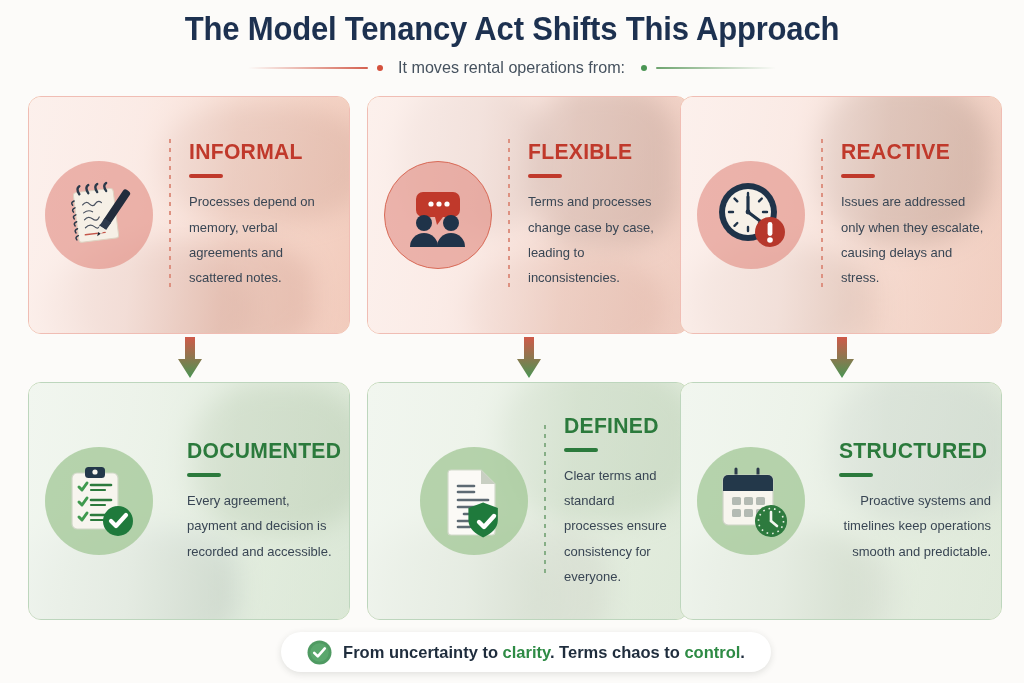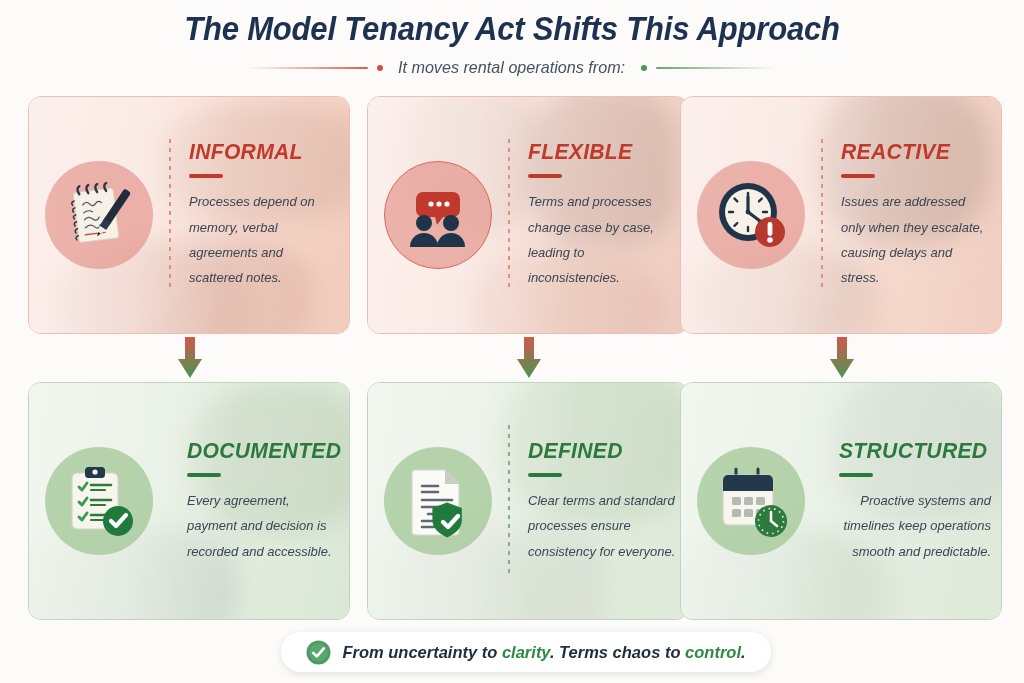--- a/index.html
+++ b/index.html
@@ -6,21 +6,20 @@
   html, body {
     width: 1024px; height: 683px;
     background: #fbfaf8;
     font-family: "Liberation Sans", sans-serif;
     overflow: hidden;
   }
   #stage {
     position: relative;
     width: 1024px; height: 683px;
     background: #fcfbf9;
-    font-style: italic;
   }
 
   
   #header { position: absolute; left: 0; top: 0; width: 1024px; height: 92px; }
   #title {
     position: absolute; left: 0; top: 10px; width: 1024px;
     text-align: center;
     font-family: "Liberation Sans Narrow", "Liberation Sans", sans-serif;
     font-size: 33px; font-weight: bold; letter-spacing: -0.2px;
     color: #1d3150;
@@ -323,21 +322,21 @@
       </div>
     </div>
     <div class="divider"></div>
     <div class="text-col">
       <div class="card-title">DOCUMENTED</div>
       <div class="title-bar"></div>
       <div class="card-body">Every agreement, payment and decision is recorded and accessible.</div>
     </div>
   </div>
 
-  <div class="card green" style="left:367px; top:382px;">
+  <div class="card green" style="left:367px; top:382px;padding-left:36px;">
     <div class="photo">
       <div class="wash" style="background:linear-gradient(110deg,#f2f6ef 0%,#eaf1e6 45%,#e1ebdb 78%,#dde8d7 100%)"></div>
       <div class="blob b1" style="right:-10px;top:-20px;width:200px;height:160px;background:rgba(138,168,126,.38)"></div>
       <div class="blob b2" style="left:-20px;bottom:-34px;width:260px;height:130px;background:rgba(178,178,170,.42)"></div>
       <div class="blob b3" style="right:-20px;bottom:-30px;width:180px;height:110px;background:rgba(160,172,152,.26)"></div>
       <div class="veil"></div>
     </div>
     <div class="icon-col">
       <div class="icon-circle">
         <svg width="78" height="78" viewBox="0 0 78 78">

